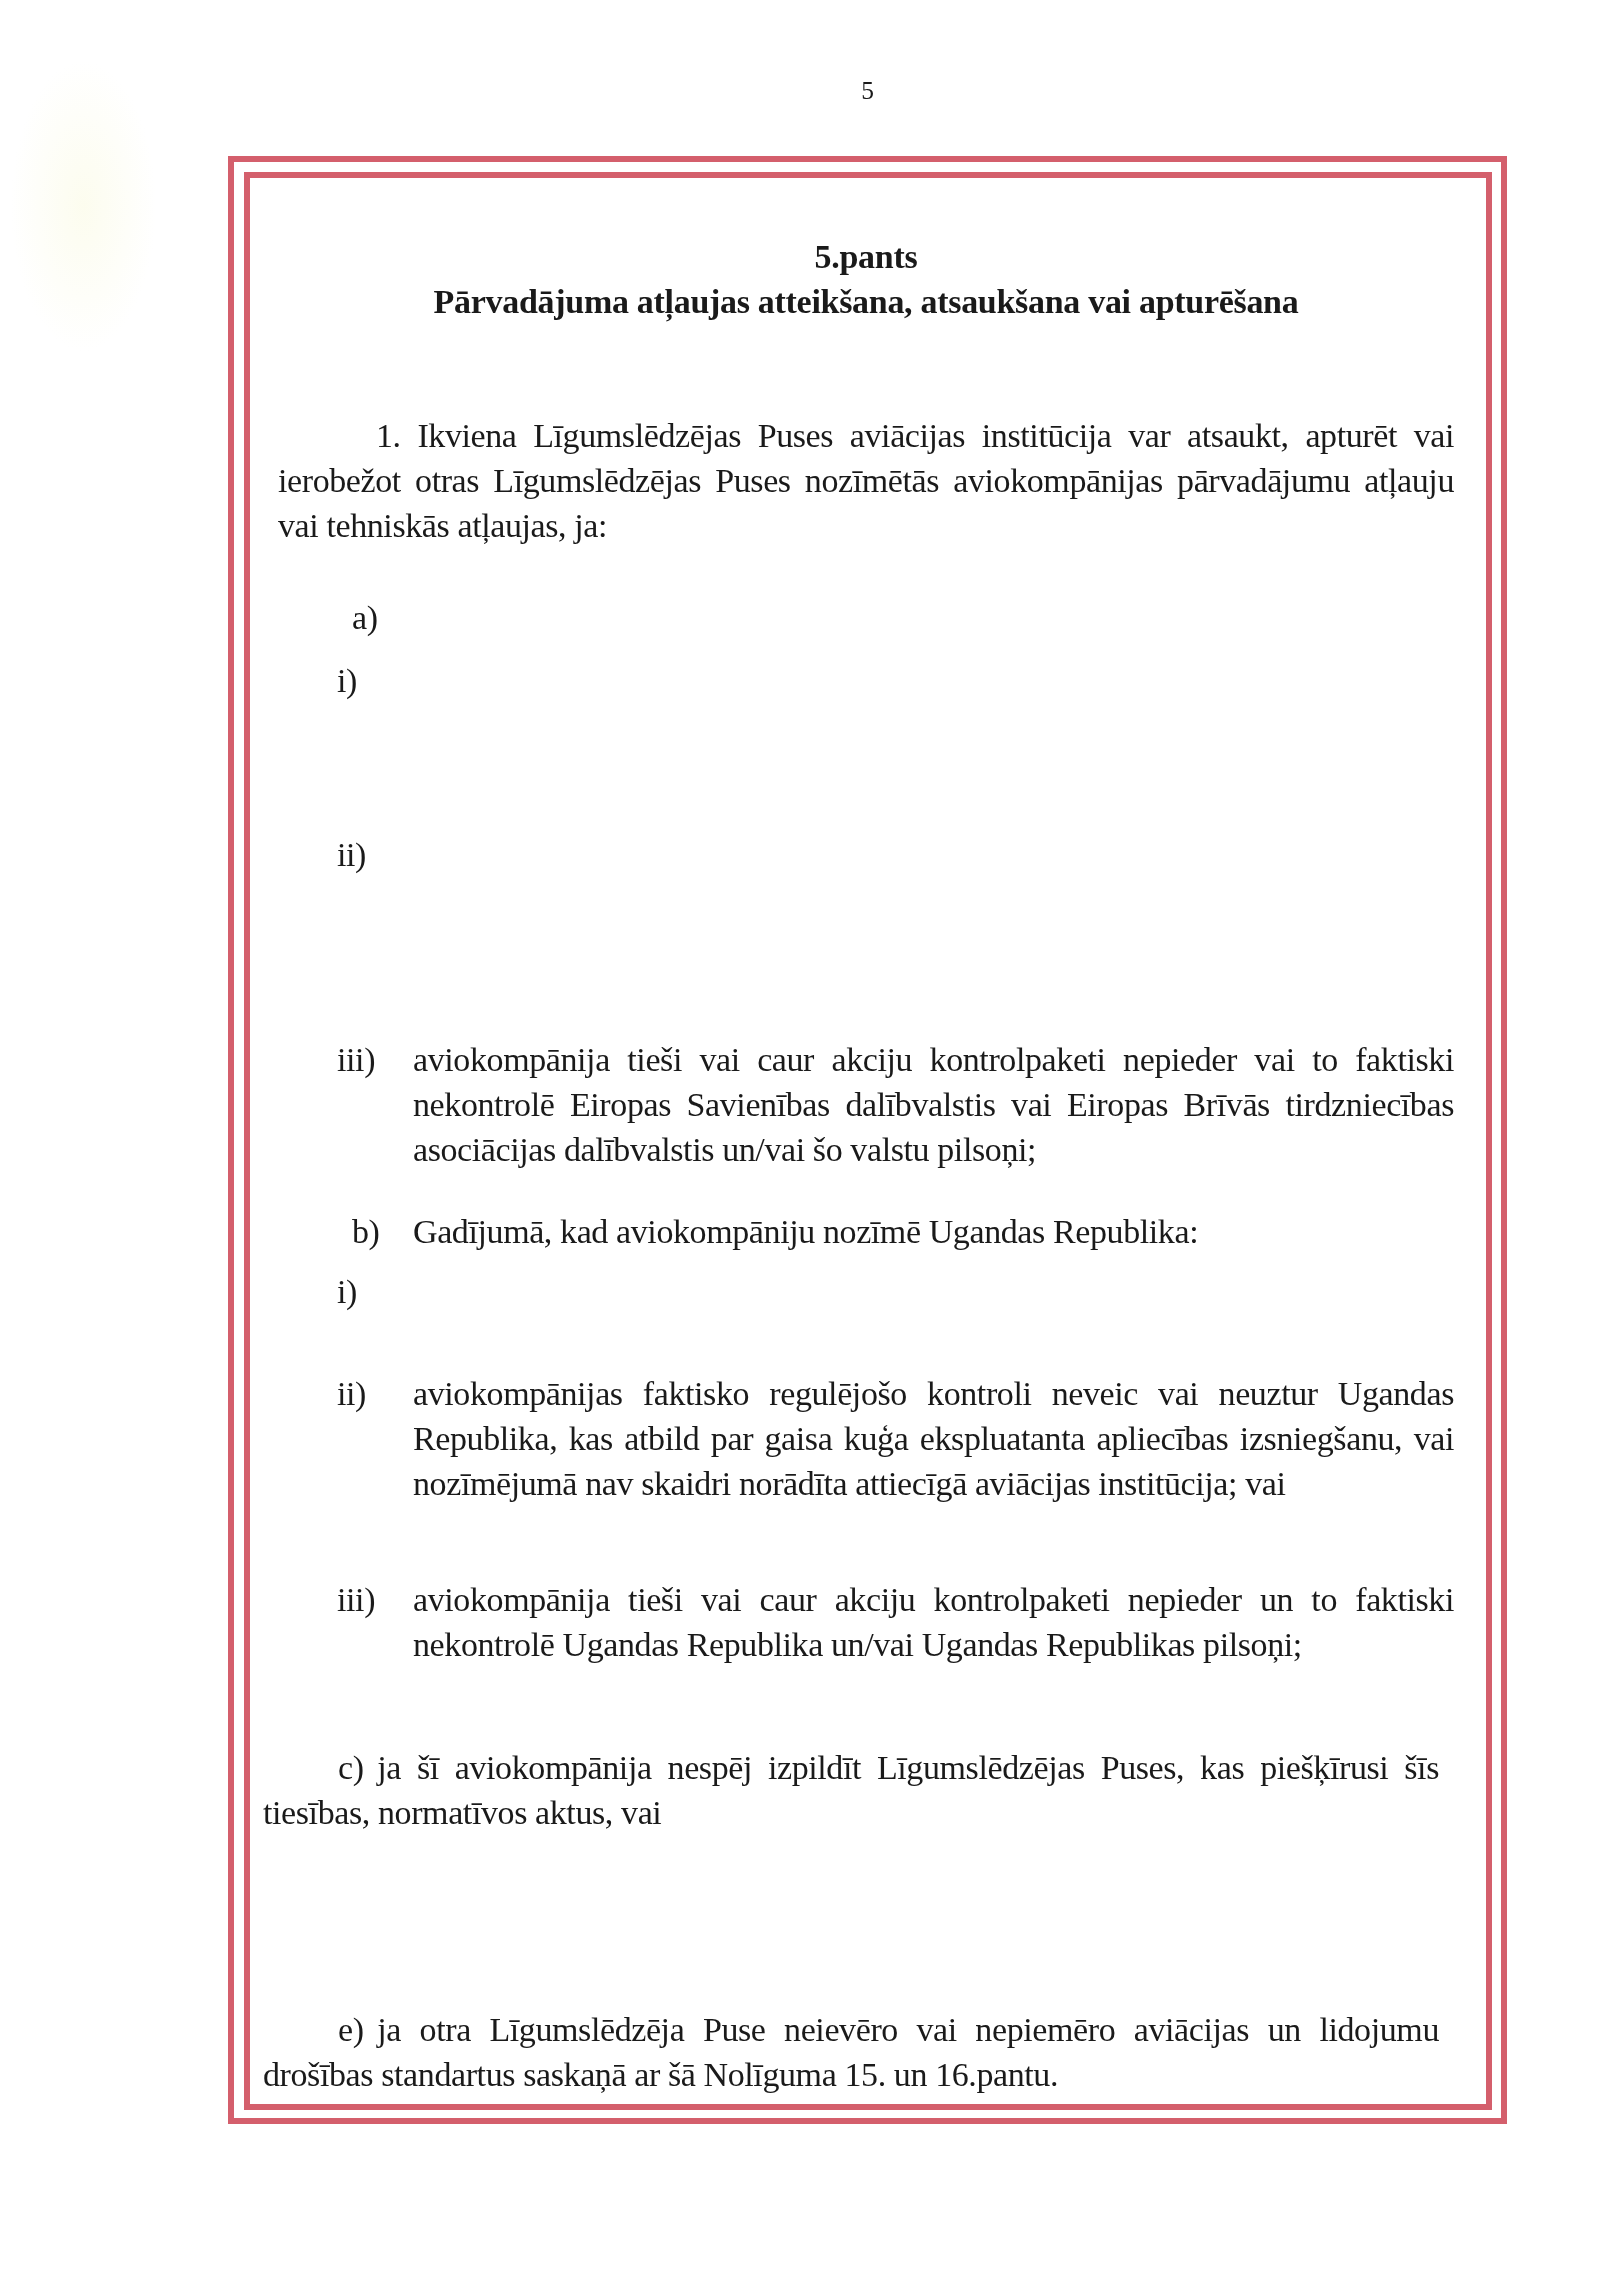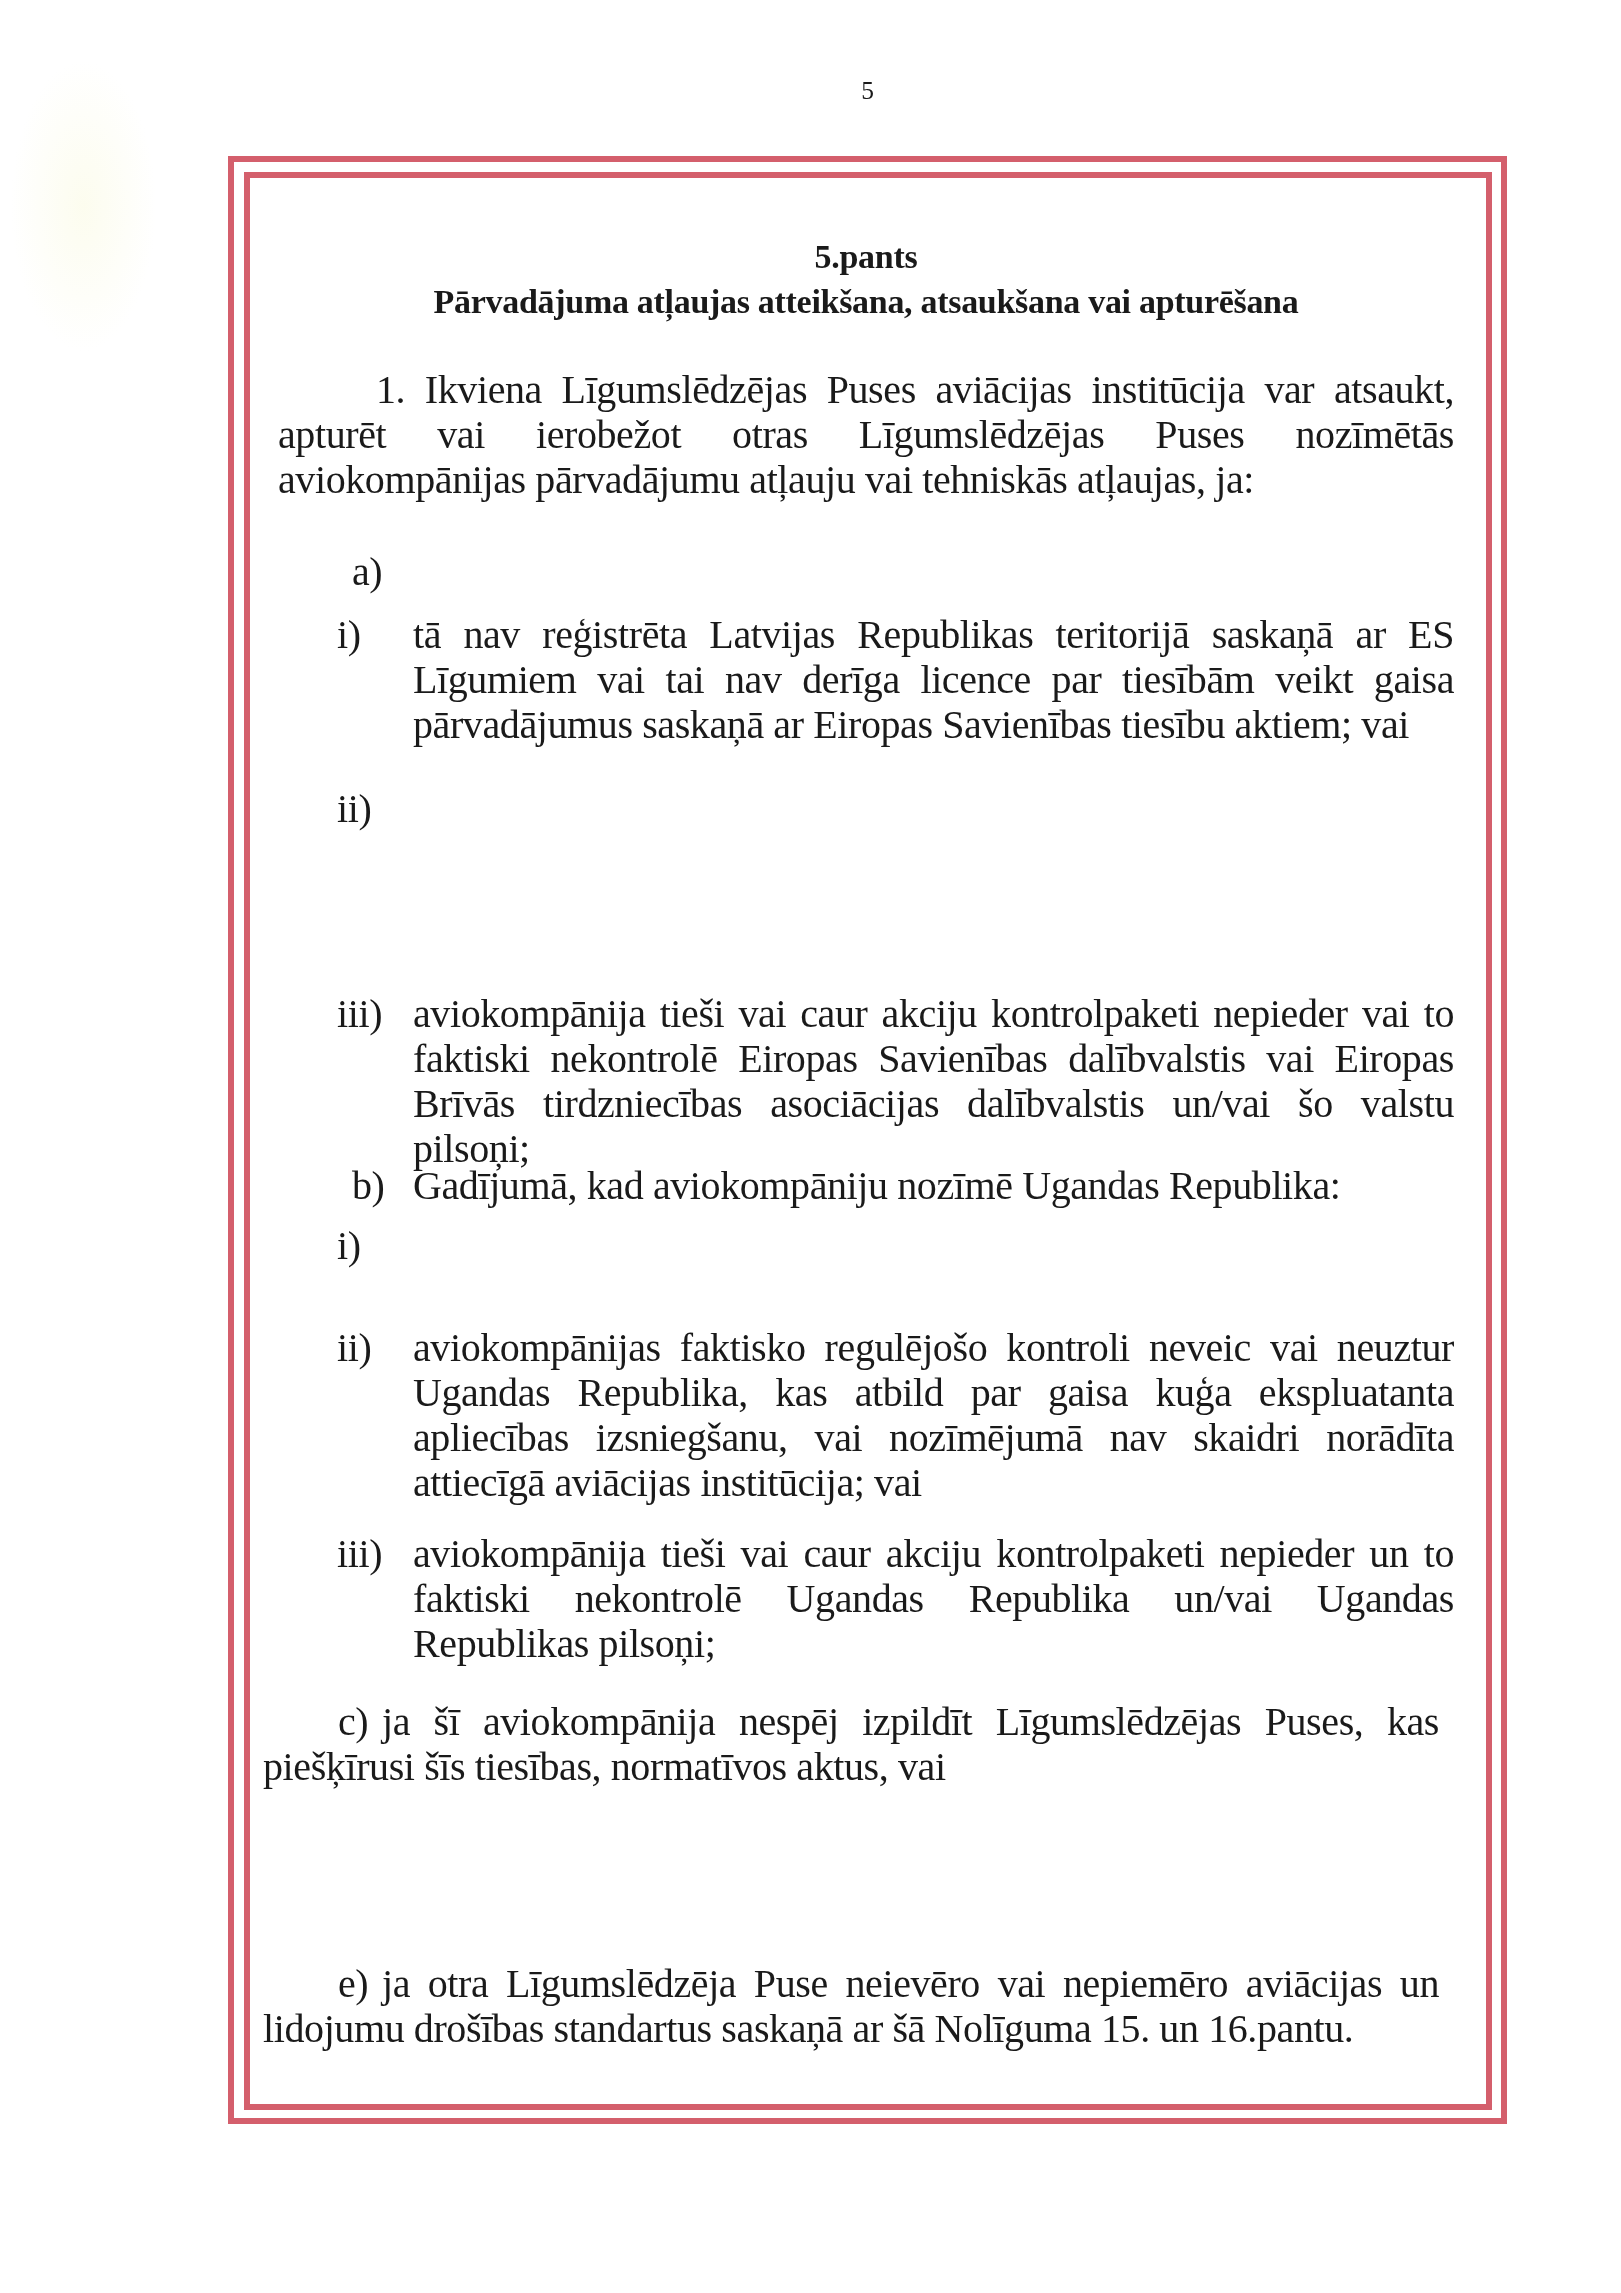--- a/index.html
+++ b/index.html
@@ -67,25 +67,26 @@
     font-weight: bold;
     font-size: 34px;
     line-height: 43px;
     letter-spacing: -0.3px;
   }
   .title.art { top: 235px; }
   .title.sub { top: 280px; }
 
   .block {
     position: absolute;
-    font-size: 40px;
+    font-size: 34px;
     line-height: 45px;
     text-align: justify;
     text-align-last: left;
     letter-spacing: -0.4px;
+    margin-top: 46px;
   }
   .para {
     left: 278px;
     width: 1176px;
     text-indent: 98px;
   }
   .item {
     left: 278px;
     width: 1176px;
   }
@@ -131,21 +132,20 @@
   <div class="title art">5.pants</div>
   <div class="title sub">Pārvadājuma atļaujas atteikšana, atsaukšana vai apturēšana</div>
 
   <div class="block para" style="top:367px;">1. Ikviena Līgumslēdzējas Puses aviācijas institūcija var atsaukt, apturēt vai ierobežot otras Līgumslēdzējas Puses nozīmētās aviokompānijas pārvadājumu atļauju vai tehniskās atļaujas, ja:</div>
 
   <div class="block item" style="top:549px;">
     <span class="label">a)</span>
   </div>
   <div class="block item" style="top:612px;">
     <span class="label r">i)</span>
-    <span class="text">tā nav reģistrēta Latvijas Republikas teritorijā saskaņā ar ES Līgumiem vai tai nav derīga licence par tiesībām veikt gaisa pārvadājumus saskaņā ar Eiropas Savienības tiesību aktiem; vai</span>
   </div>
   <div class="block item" style="top:786px;">
     <span class="label r">ii)</span>
   </div>
   <div class="block item" style="top:991px;">
     <span class="label r">iii)</span>
     <span class="text">aviokompānija tieši vai caur akciju kontrolpaketi nepieder vai to faktiski nekontrolē Eiropas Savienības dalībvalstis vai Eiropas Brīvās tirdzniecības asociācijas dalībvalstis un/vai šo valstu pilsoņi;</span>
   </div>
 
   <div class="block item" style="top:1163px;">

